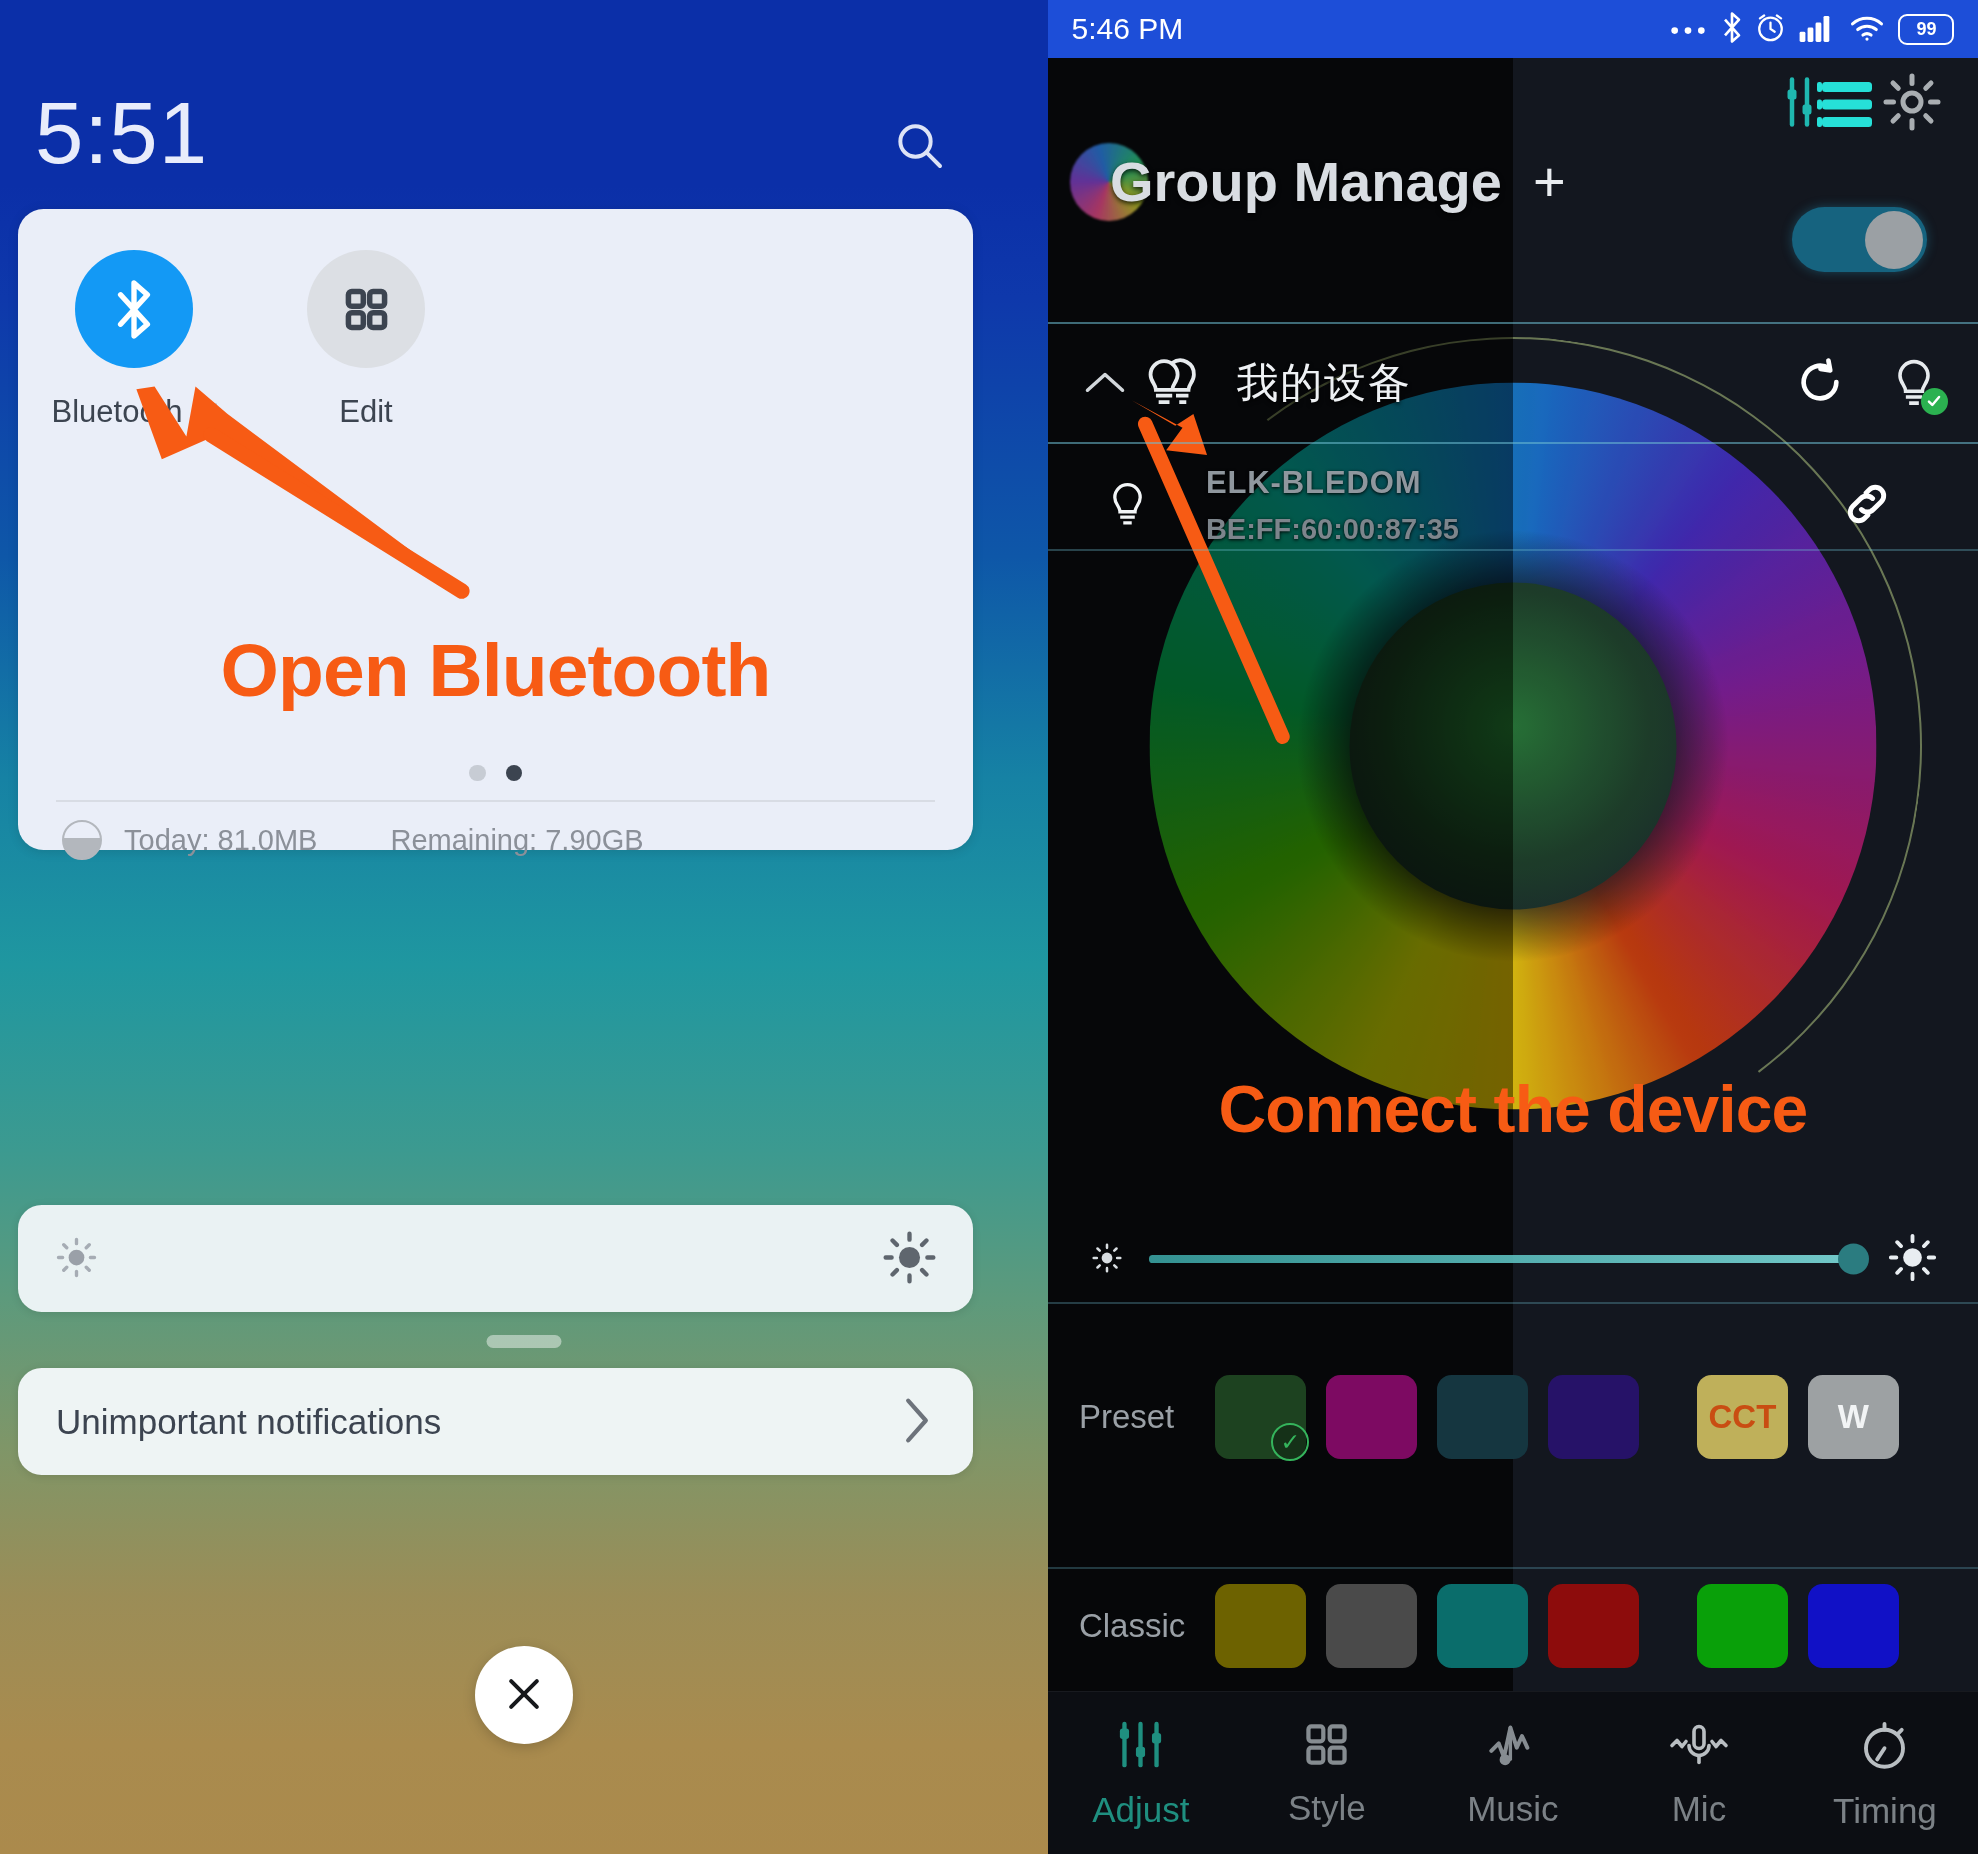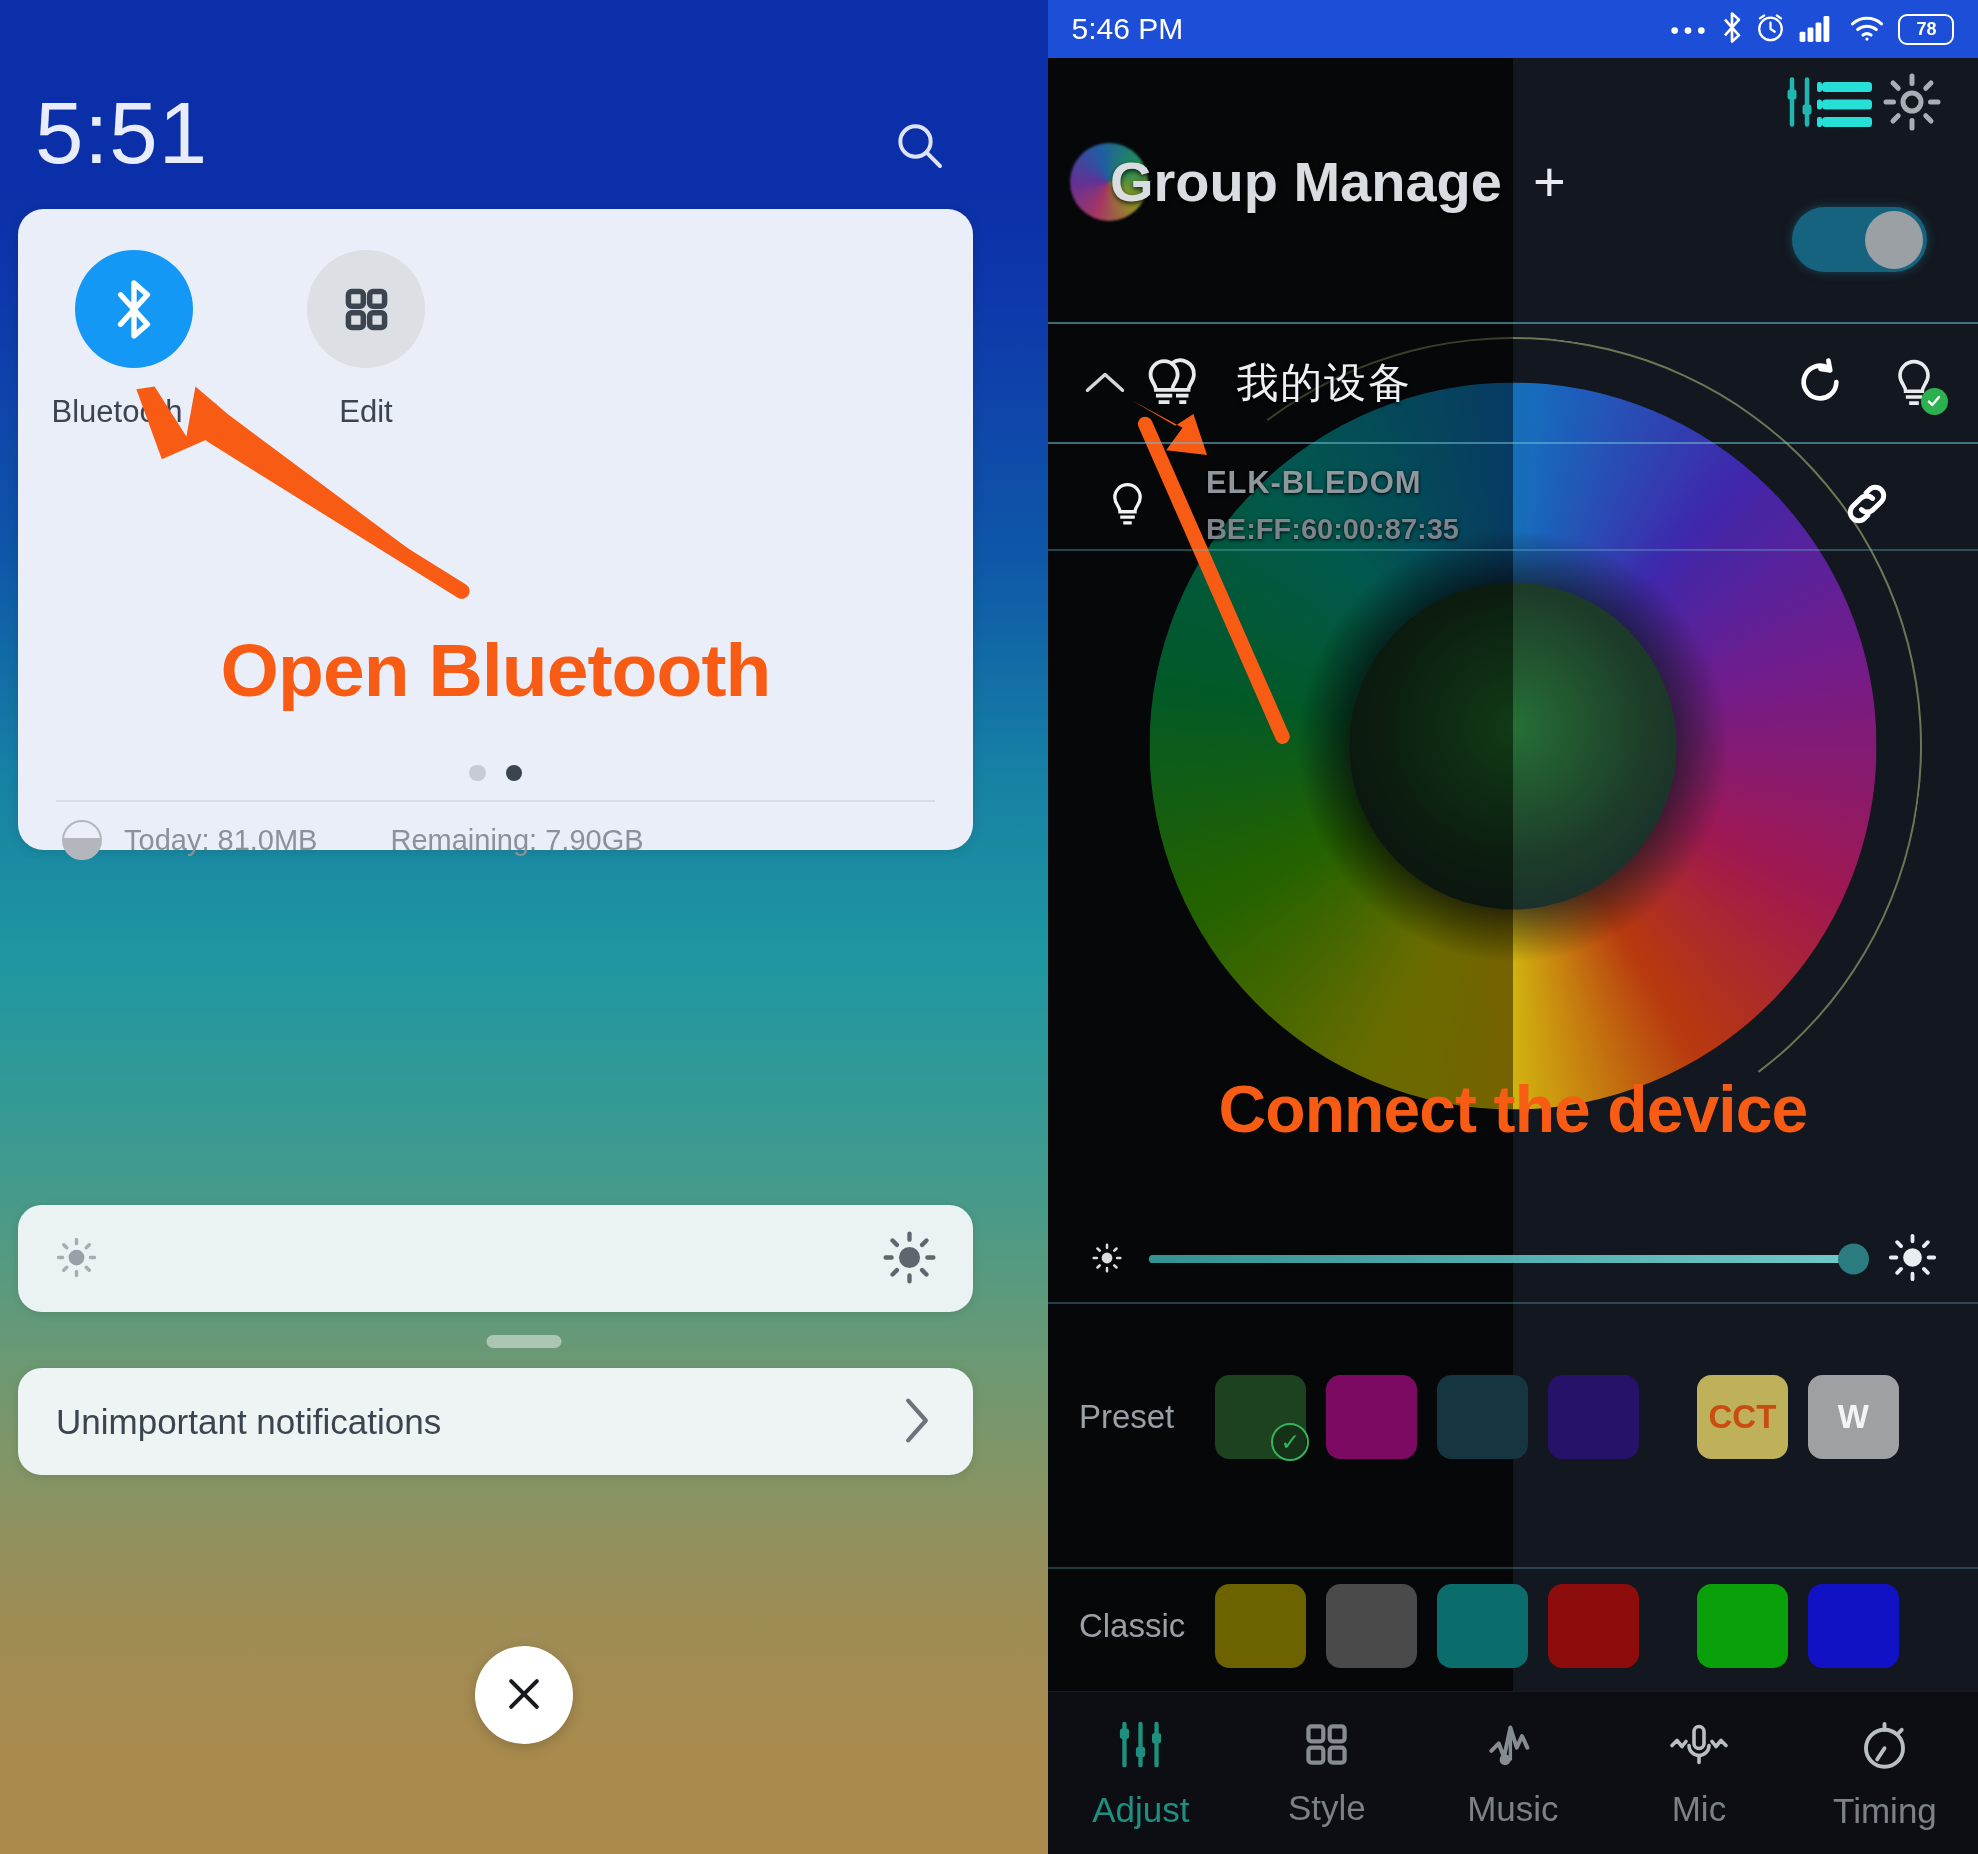--- a/index.html
+++ b/index.html
@@ -467,21 +467,21 @@
         </span>
         <span>
           <svg width="38" height="29" viewBox="0 0 24 20" fill="none" stroke="#fff" stroke-width="2.1" stroke-linecap="round">
             <path d="M2 7.5a15 15 0 0 1 20 0"></path>
               <path d="M5.6 11.4a10 10 0 0 1 12.8 0"></path>
             <path d="M9.2 15.2a5 5 0 0 1 5.6 0"></path>
               <circle cx="12" cy="18" r="1.1" fill="#fff" stroke="none"></circle>
           </svg>
         </span>
         <span class="rp-batt">
-          <span>78</span>
+          <span>99</span>
         </span>
       </div>
     </div>
 
     <div class="rp-topbar">
       <span style="flex:1"></span>
       <span style="margin-right:auto; margin-left:345px">
         <svg width="100" height="60" viewBox="0 0 40 24" fill="none">
           <g stroke="#1fb8b0" stroke-width="1.8" stroke-linecap="round">
             <line x1="4" y1="3" x2="4" y2="21"></line>

